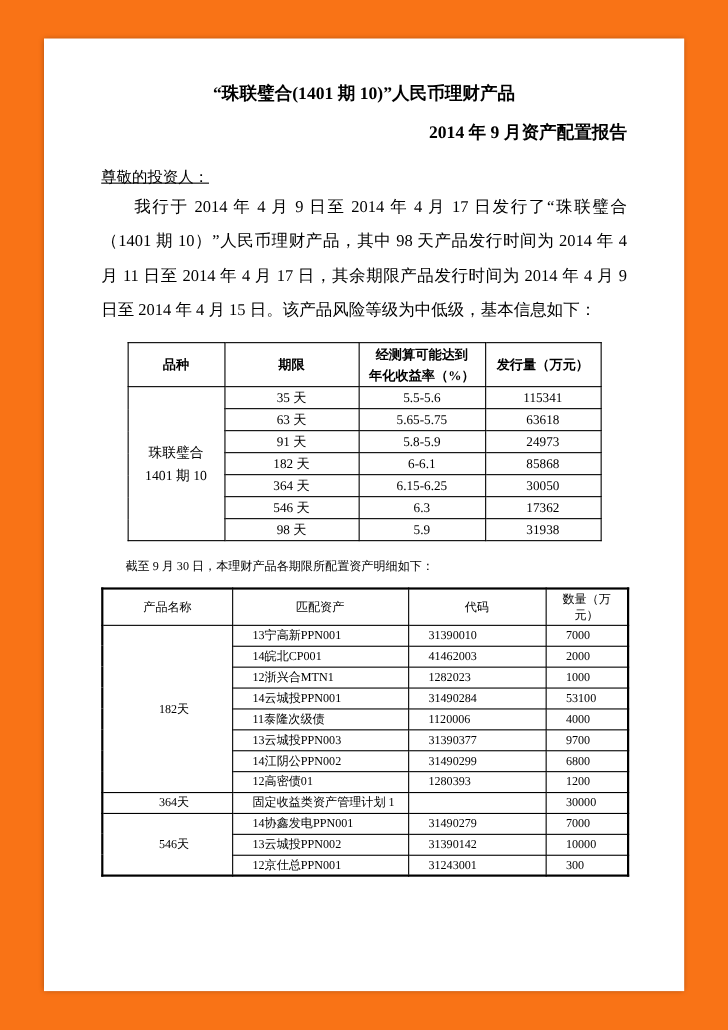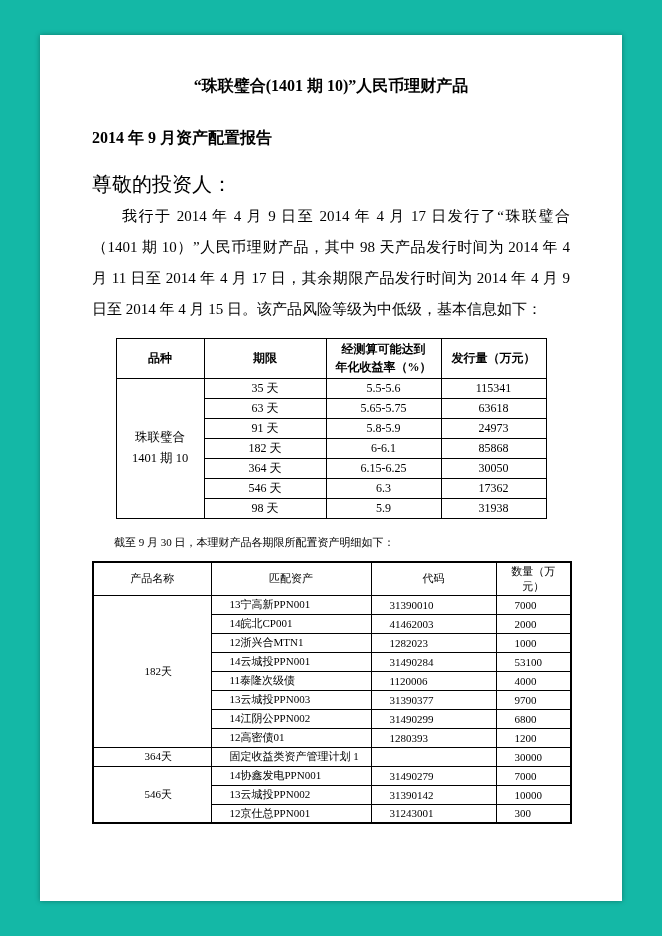--- a/index.html
+++ b/index.html
@@ -5,49 +5,50 @@
   * { margin: 0; padding: 0; box-sizing: border-box; }
   html, body { background: #c6c6c6; }
   body {
     font-family: "Liberation Serif", serif;
     color: #000;
   }
   .canvas {
     width: 662px;
     height: 936px;
     margin: 0 auto;
-    background: #14b8a6;
+    background: #f97316;
     padding: 35px 0;
   }
   .page {
     width: 582px;
     height: 866px;
     margin: 0 auto;
     background: #ffffff;
     padding: 40px 52px 26px 52px;
     box-shadow: 0 0 5px rgba(0,0,0,0.35);
     overflow: hidden;
   }
   .doc-title {
     font-size: 16px;
     font-weight: bold;
     text-align: center;
     line-height: 1.4;
   }
   .doc-subtitle {
     font-size: 16px;
     font-weight: bold;
-    text-align: left;
-    margin-top: 30px;
+    text-align: right;
+    margin-top: 13px;
     line-height: 1.4;
   }
   .salutation {
-    font-size: 20px;
+    font-size: 14px;
     margin-top: 18px;
     line-height: 1.6;
+    text-decoration: underline;
   }
   .body-par {
     font-size: 15px;
     line-height: 31px;
     text-align: justify;
     text-indent: 2em;
     margin-top: 1px;
   }
   table { border-collapse: collapse; background: #fff; }
   

